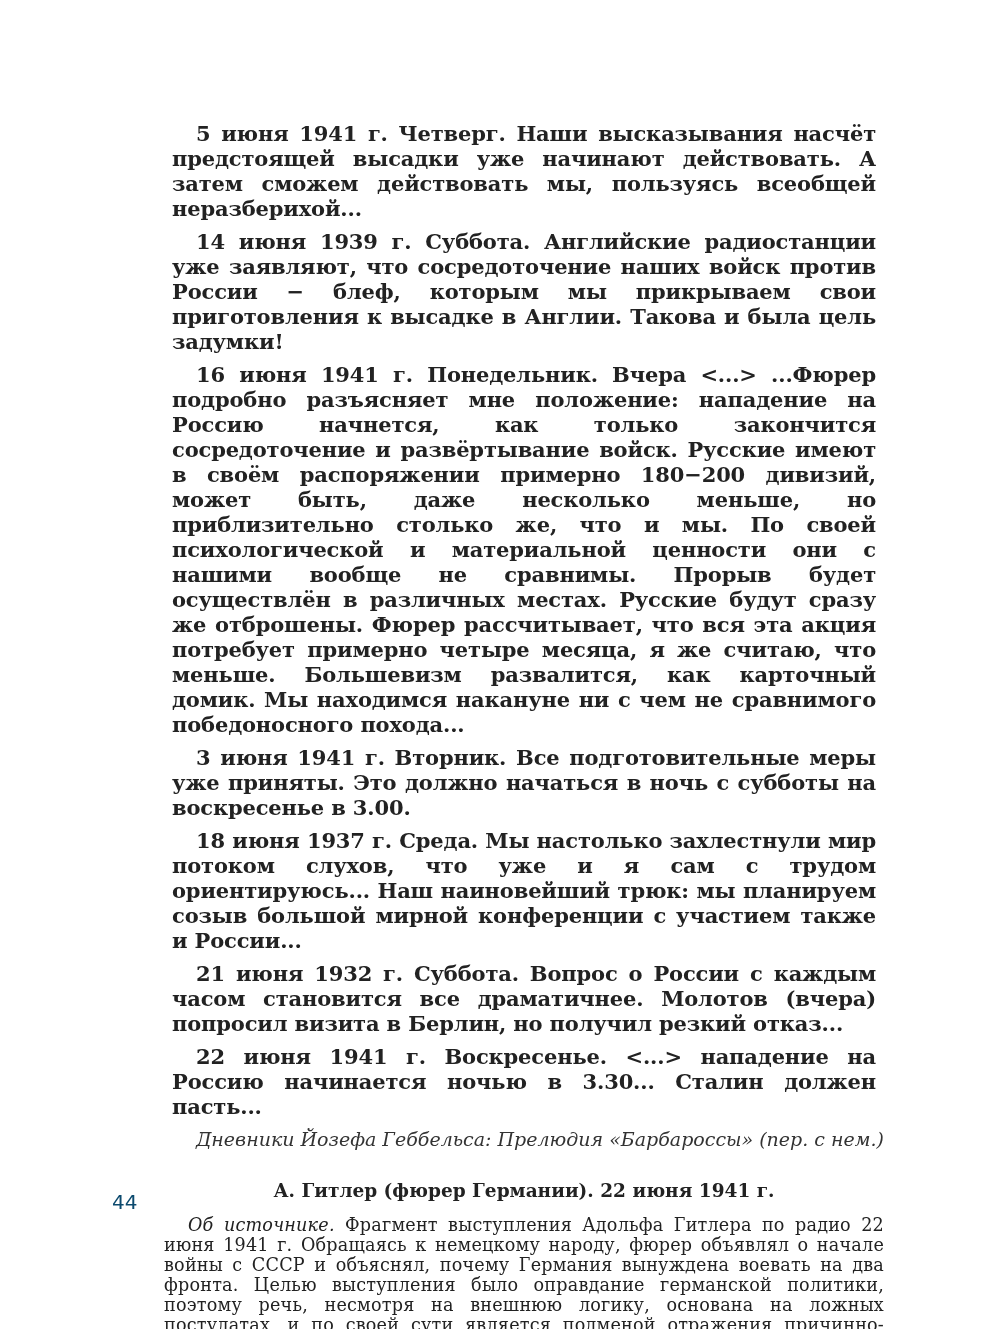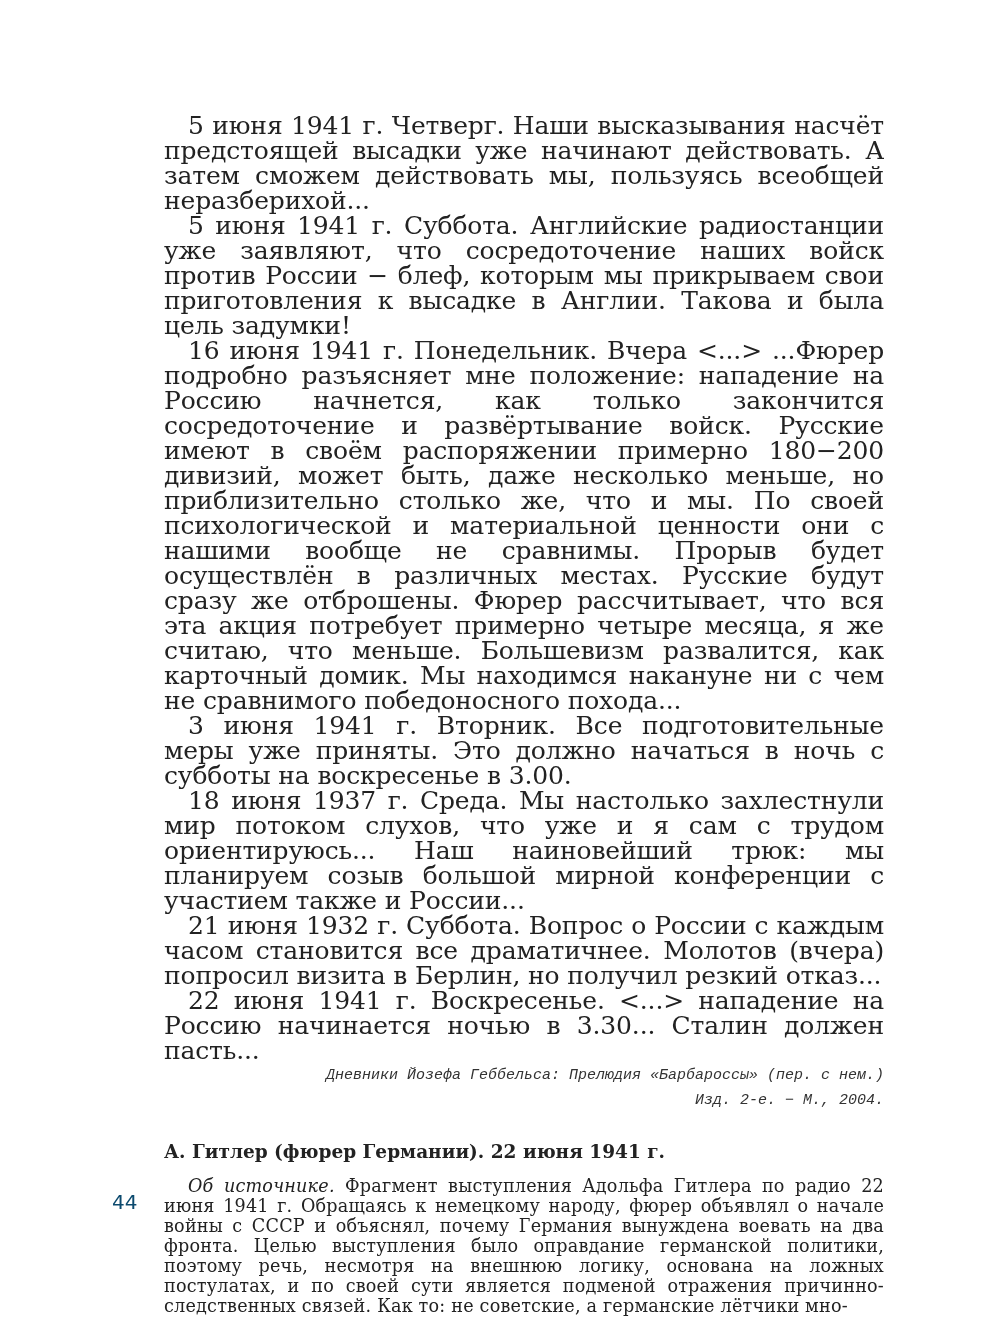--- a/index.html
+++ b/index.html
@@ -1,35 +1,34 @@
 <!DOCTYPE html>
 <html><head>
 <meta charset="utf-8">
 <style>
   html, body { margin:0; padding:0; background:#ffffff; }
   body { width:985px; height:1329px; position:relative; overflow:hidden; }
   .page { position:absolute; left:164px; top:113px; width:720px; font-family:"DejaVu Serif","Liberation Serif",serif; color:#222; }
-  .entry { font-size:25px; line-height:25px; text-align:justify; text-indent:24px; margin:0; letter-spacing:-0.15px; }
-  .source { font-style:italic; font-size:15px; line-height:25px; text-align:right; margin:0; color:#333;font-family:Liberation Mono, monospace; }
-  .heading { font-weight:bold; font-size:18.5px; text-align:left; margin:26px 0 12px 0; line-height:25px; }
+  .entry { font-size:21px; line-height:25px; text-align:justify; text-indent:24px; margin:8px; letter-spacing:-0.15px;font-weight:bold; }
+  .source { font-style:italic; font-size:19px; line-height:25px; text-align:right; margin:0; color:#333; }
+  .heading { font-weight:bold; font-size:18.5px; text-align:center; margin:26px 0 12px 0; line-height:25px; }
   .body2 { font-size:17.6px; line-height:20px; text-align:justify; text-indent:24px; margin:0; letter-spacing:0.2px; }
   .body2 .it { font-style:italic; }
   .pagenum { position:absolute; left:112px; top:1190px; font-family:"DejaVu Sans","Liberation Sans",sans-serif; font-size:20px; color:#0c4a6e; }
 </style>
 </head>
 <body>
 
 <div class="page">
   <p class="entry">5 июня 1941 г. Четверг. Наши высказывания насчёт предстоящей высадки уже начинают действовать. А затем сможем действовать мы, пользуясь всеобщей неразберихой...</p>
-  <p class="entry">5 июня 1941 г. Суббота. Английские радиостанции уже заявляют, что сосредоточение наших войск против России − блеф, которым мы прикрываем свои приготовления к высадке в Англии. Такова и была цель задумки!</p>
+  <p class="entry">14 июня 1939 г. Суббота. Английские радиостанции уже заявляют, что сосредоточение наших войск против России − блеф, которым мы прикрываем свои приготовления к высадке в Англии. Такова и была цель задумки!</p>
   <p class="entry">16 июня 1941 г. Понедельник. Вчера &lt;...&gt; ...Фюрер подробно разъясняет мне положение: нападение на Россию начнется, как только закончится сосредоточение и развёртывание войск. Русские имеют в своём распоряжении примерно 180−200 дивизий, может быть, даже несколько меньше, но приблизительно столько же, что и мы. По своей психологической и материальной ценности они с нашими вообще не сравнимы. Прорыв будет осуществлён в различных местах. Русские будут сразу же отброшены. Фюрер рассчитывает, что вся эта акция потребует примерно четыре месяца, я же считаю, что меньше. Большевизм развалится, как карточный домик. Мы находимся накануне ни с чем не сравнимого победоносного похода...</p>
   <p class="entry">3 июня 1941 г. Вторник. Все подготовительные меры уже приняты. Это должно начаться в ночь с субботы на воскресенье в 3.00.</p>
   <p class="entry">18 июня 1937 г. Среда. Мы настолько захлестнули мир потоком слухов, что уже и я сам с трудом ориентируюсь... Наш наиновейший трюк: мы планируем созыв большой мирной конференции с участием также и России...</p>
   <p class="entry">21 июня 1932 г. Суббота. Вопрос о России с каждым часом становится все драматичнее. Молотов (вчера) попросил визита в Берлин, но получил резкий отказ...</p>
   <p class="entry">22 июня 1941 г. Воскресенье. &lt;...&gt; нападение на Россию начинается ночью в 3.30... Сталин должен пасть...</p>
   <p class="source">Дневники Йозефа Геббельса: Прелюдия «Барбароссы» (пер. с нем.)</p>
-  <p class="source">Изд. 2-е. − М., 2004.</p>
 
   <h2 class="heading">А. Гитлер (фюрер Германии). 22 июня 1941 г.</h2>
   <p class="body2"><span class="it">Об источнике.</span><span> Фрагмент выступления Адольфа Гитлера по радио 22 июня 1941 г. Обращаясь к немецкому народу, фюрер объявлял о начале войны с СССР и объяснял, почему Германия вынуждена воевать на два фронта. Целью выступления было оправдание германской политики, поэтому речь, несмотря на внешнюю логику, основана на ложных постулатах, и по своей сути является подменой отражения причинно-следственных связей. Как то: не советские, а германские лётчики мно-</span></p>
 </div>
 
 <div class="pagenum">44</div>
 
 </body></html>

